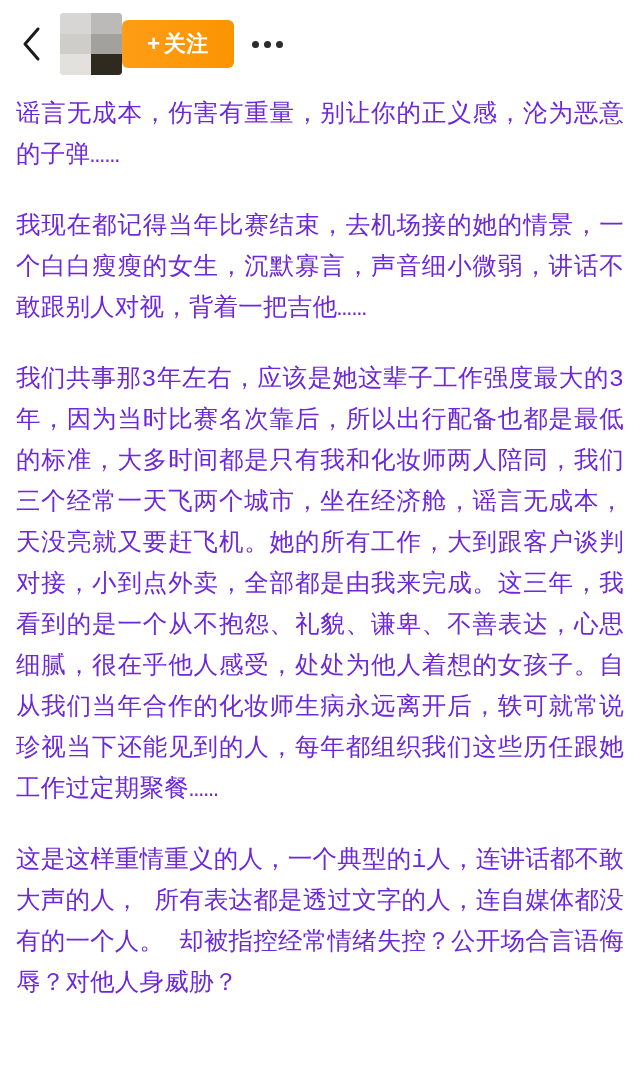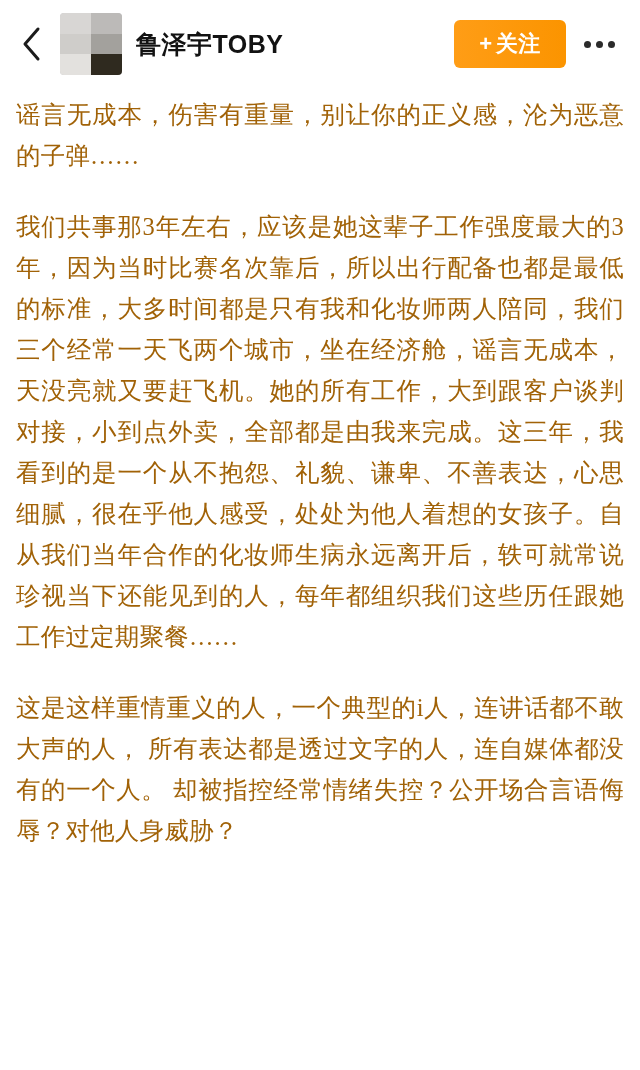--- a/index.html
+++ b/index.html
@@ -126,26 +126,26 @@
   
   .article {
     flex: 1 1 auto;
     overflow: hidden;
     padding: 6px 16px 0 16px;
     box-sizing: border-box;
   }
   .para {
     font-size: 24.5px;
     line-height: 41px;
-    color: #a16207;
+    color: #6d28d9;
     margin: 0 0 30px 0;
     letter-spacing: 0.2px;
     text-align: justify;
     word-break: break-all;
-    font-family: Liberation Serif, serif;
+    font-family: Liberation Mono, monospace;
   }
   .para:last-child { margin-bottom: 0; }
 </style>
 </head>
 <body>
 
 <div class="app">
 
   <div class="header">
 
@@ -159,36 +159,34 @@
 
     <div class="avatar">
       <span class="px" style="left:0;top:0;background:#d8d6d4;"></span>
       <span class="px" style="left:50%;top:0;background:#bcbab8;"></span>
       <span class="px" style="left:0;top:33.33%;background:#cfcdca;"></span>
       <span class="px" style="left:50%;top:33.33%;background:#a3a19d;"></span>
       <span class="px" style="left:0;top:66.66%;background:#e3e1de;"></span>
       <span class="px" style="left:50%;top:66.66%;background:#2f2a1f;"></span>
     </div>
 
-    <div class="title-wrap">
-      <span class="account-name">鲁泽宇TOBY</span>
-    </div>
 
     <button class="follow-btn">
       <span class="plus">+</span>
       <span>关注</span>
     </button>
 
     <div class="more-btn">
       <i></i>
       <i></i>
       <i></i>
     </div>
   </div>
 
   <div class="article">
     <p class="para">谣言无成本，伤害有重量，别让你的正义感，沦为恶意的子弹……</p>
+    <p class="para">我现在都记得当年比赛结束，去机场接的她的情景，一个白白瘦瘦的女生，沉默寡言，声音细小微弱，讲话不敢跟别人对视，背着一把吉他……</p>
     <p class="para">我们共事那3年左右，应该是她这辈子工作强度最大的3年，因为当时比赛名次靠后，所以出行配备也都是最低的标准，大多时间都是只有我和化妆师两人陪同，我们三个经常一天飞两个城市，坐在经济舱，谣言无成本，天没亮就又要赶飞机。她的所有工作，大到跟客户谈判对接，小到点外卖，全部都是由我来完成。这三年，我看到的是一个从不抱怨、礼貌、谦卑、不善表达，心思细腻，很在乎他人感受，处处为他人着想的女孩子。自从我们当年合作的化妆师生病永远离开后，轶可就常说珍视当下还能见到的人，每年都组织我们这些历任跟她工作过定期聚餐……</p>
     <p class="para">这是这样重情重义的人，一个典型的i人，连讲话都不敢大声的人， 所有表达都是透过文字的人，连自媒体都没有的一个人。 却被指控经常情绪失控？公开场合言语侮辱？对他人身威胁？</p>
 
   </div>
 
 </div>
 
 </body></html>

